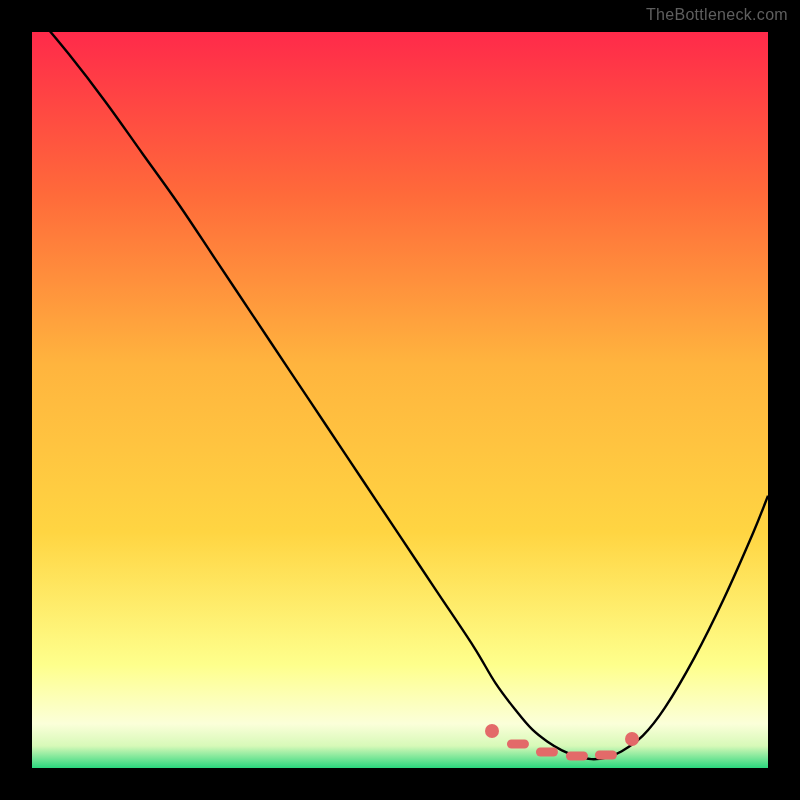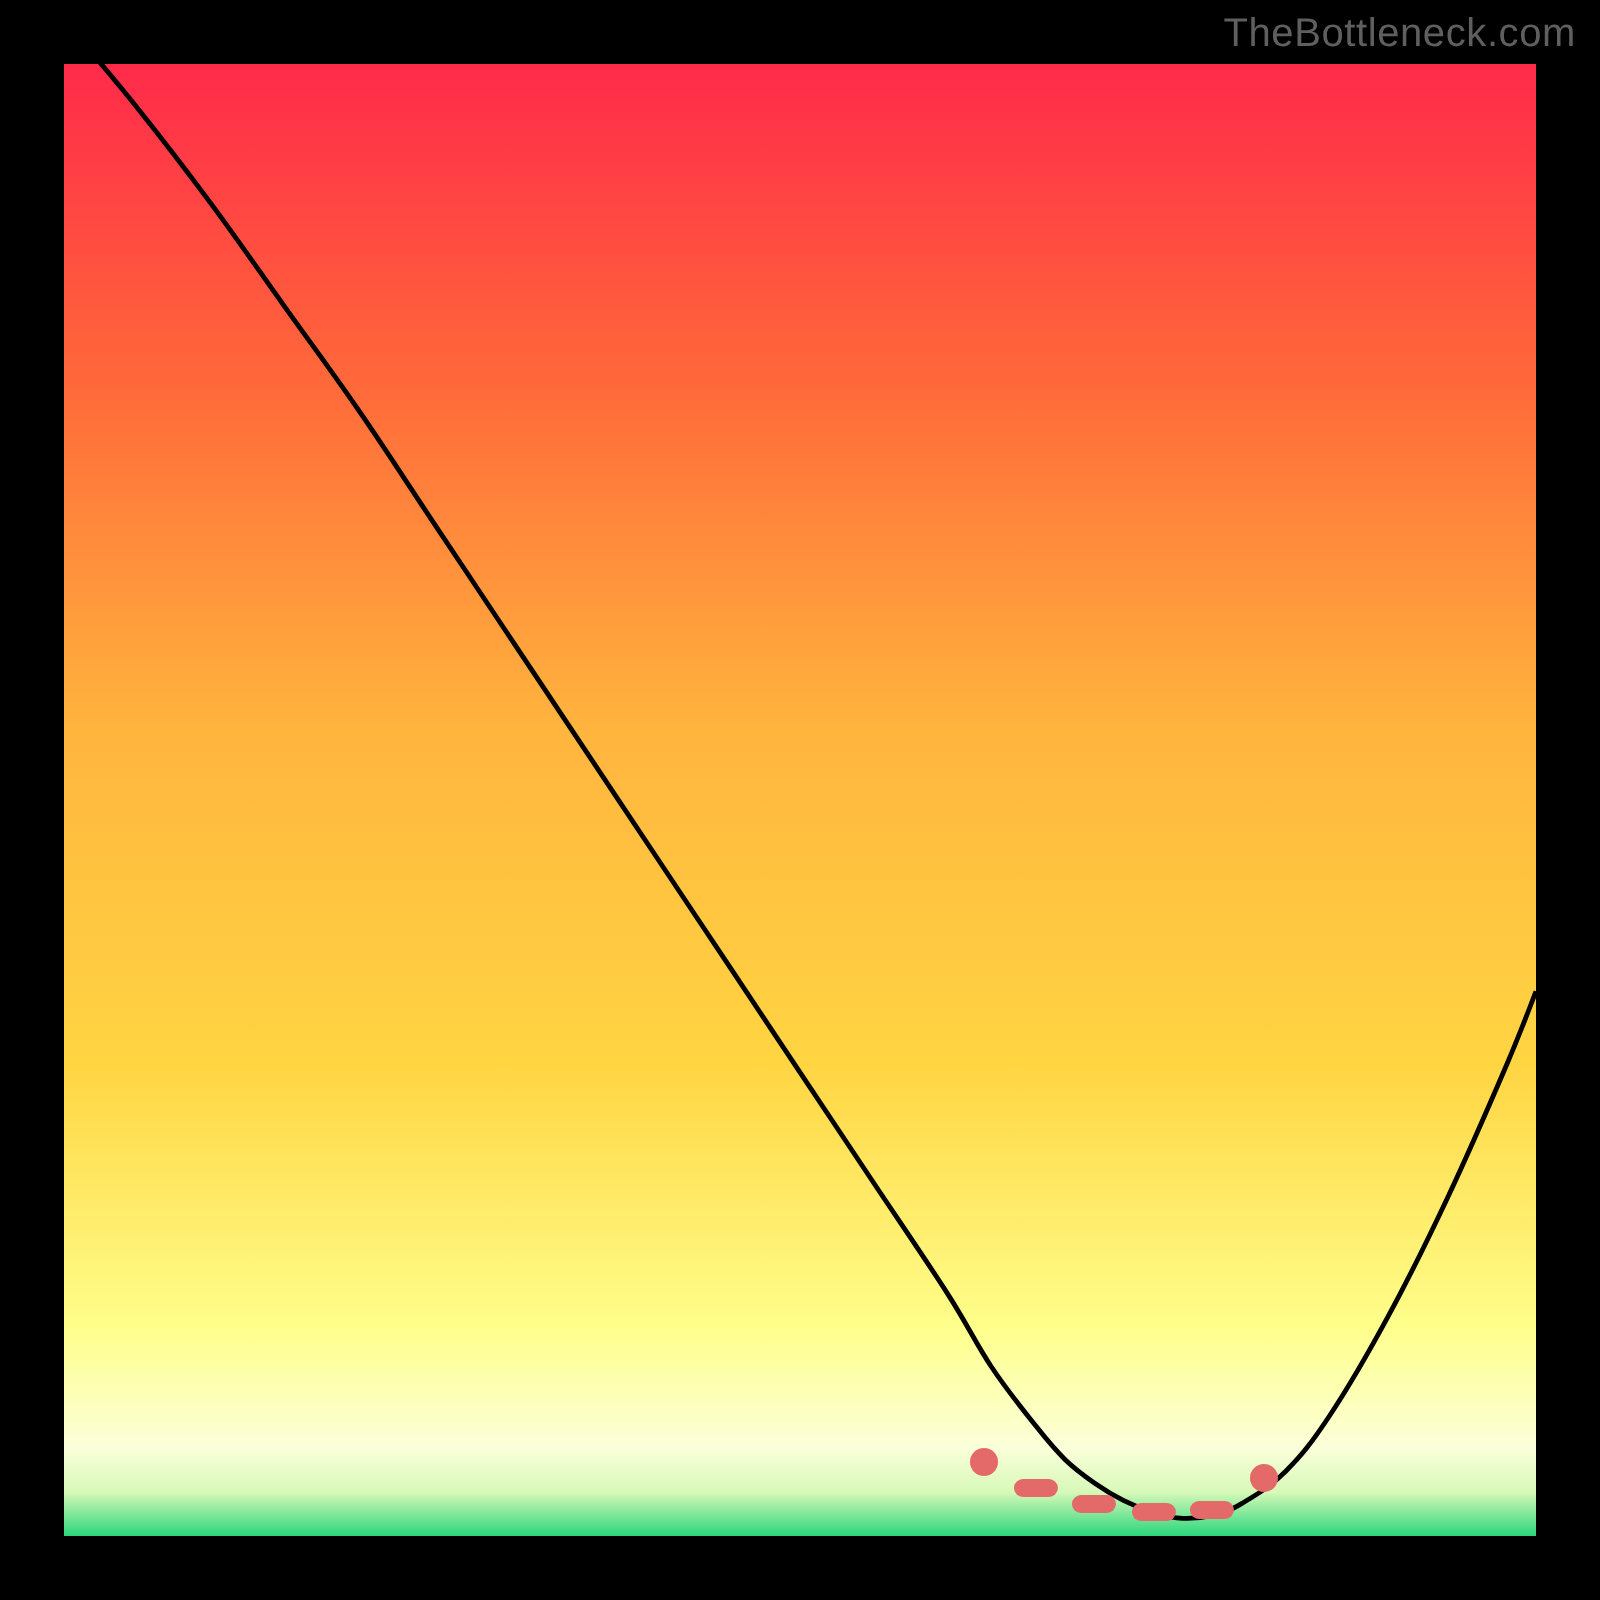--- a/index.html
+++ b/index.html
@@ -2,21 +2,21 @@
 <html><head>
 <meta charset="utf-8">
 <style>
   * { margin: 0; padding: 0; box-sizing: border-box; }
   html, body { width: 800px; height: 800px; background: #000; overflow: hidden; }
   .stage { position: relative; width: 800px; height: 800px; }
   .watermark {
     position: absolute;
     top: 6px; right: 12px;
     font-family: Arial, Helvetica, sans-serif;
-    font-size: 20px;
+    font-size: 16px;
     color: #5f5f5f;
     letter-spacing: 0.3px;
     z-index: 50;
   }
   .plot-frame {
     position: absolute;
     left: 32px; top: 32px;
     width: 736px; height: 736px;
     background: #000;
   }

